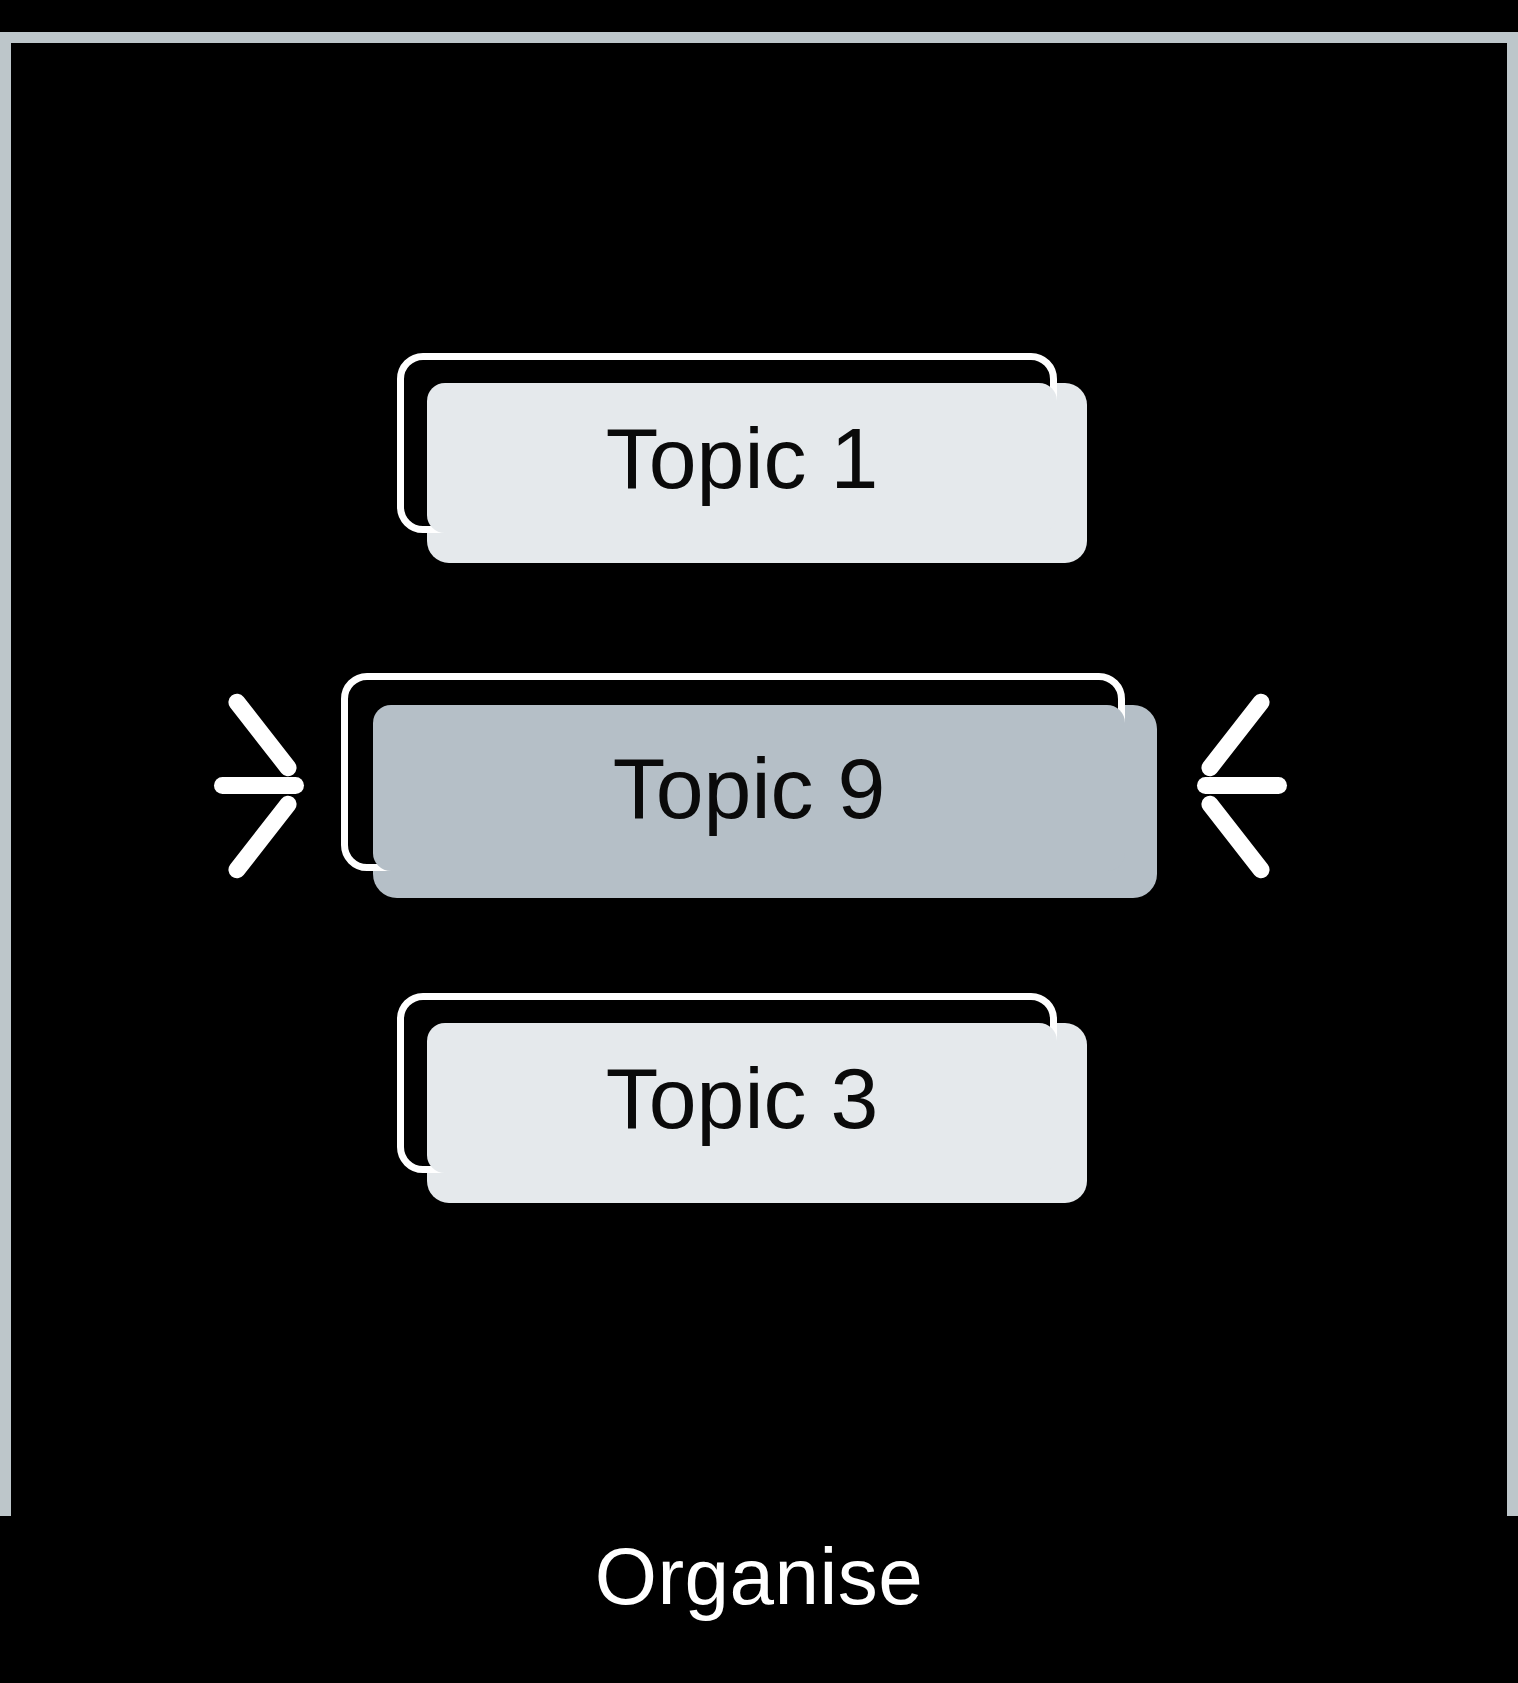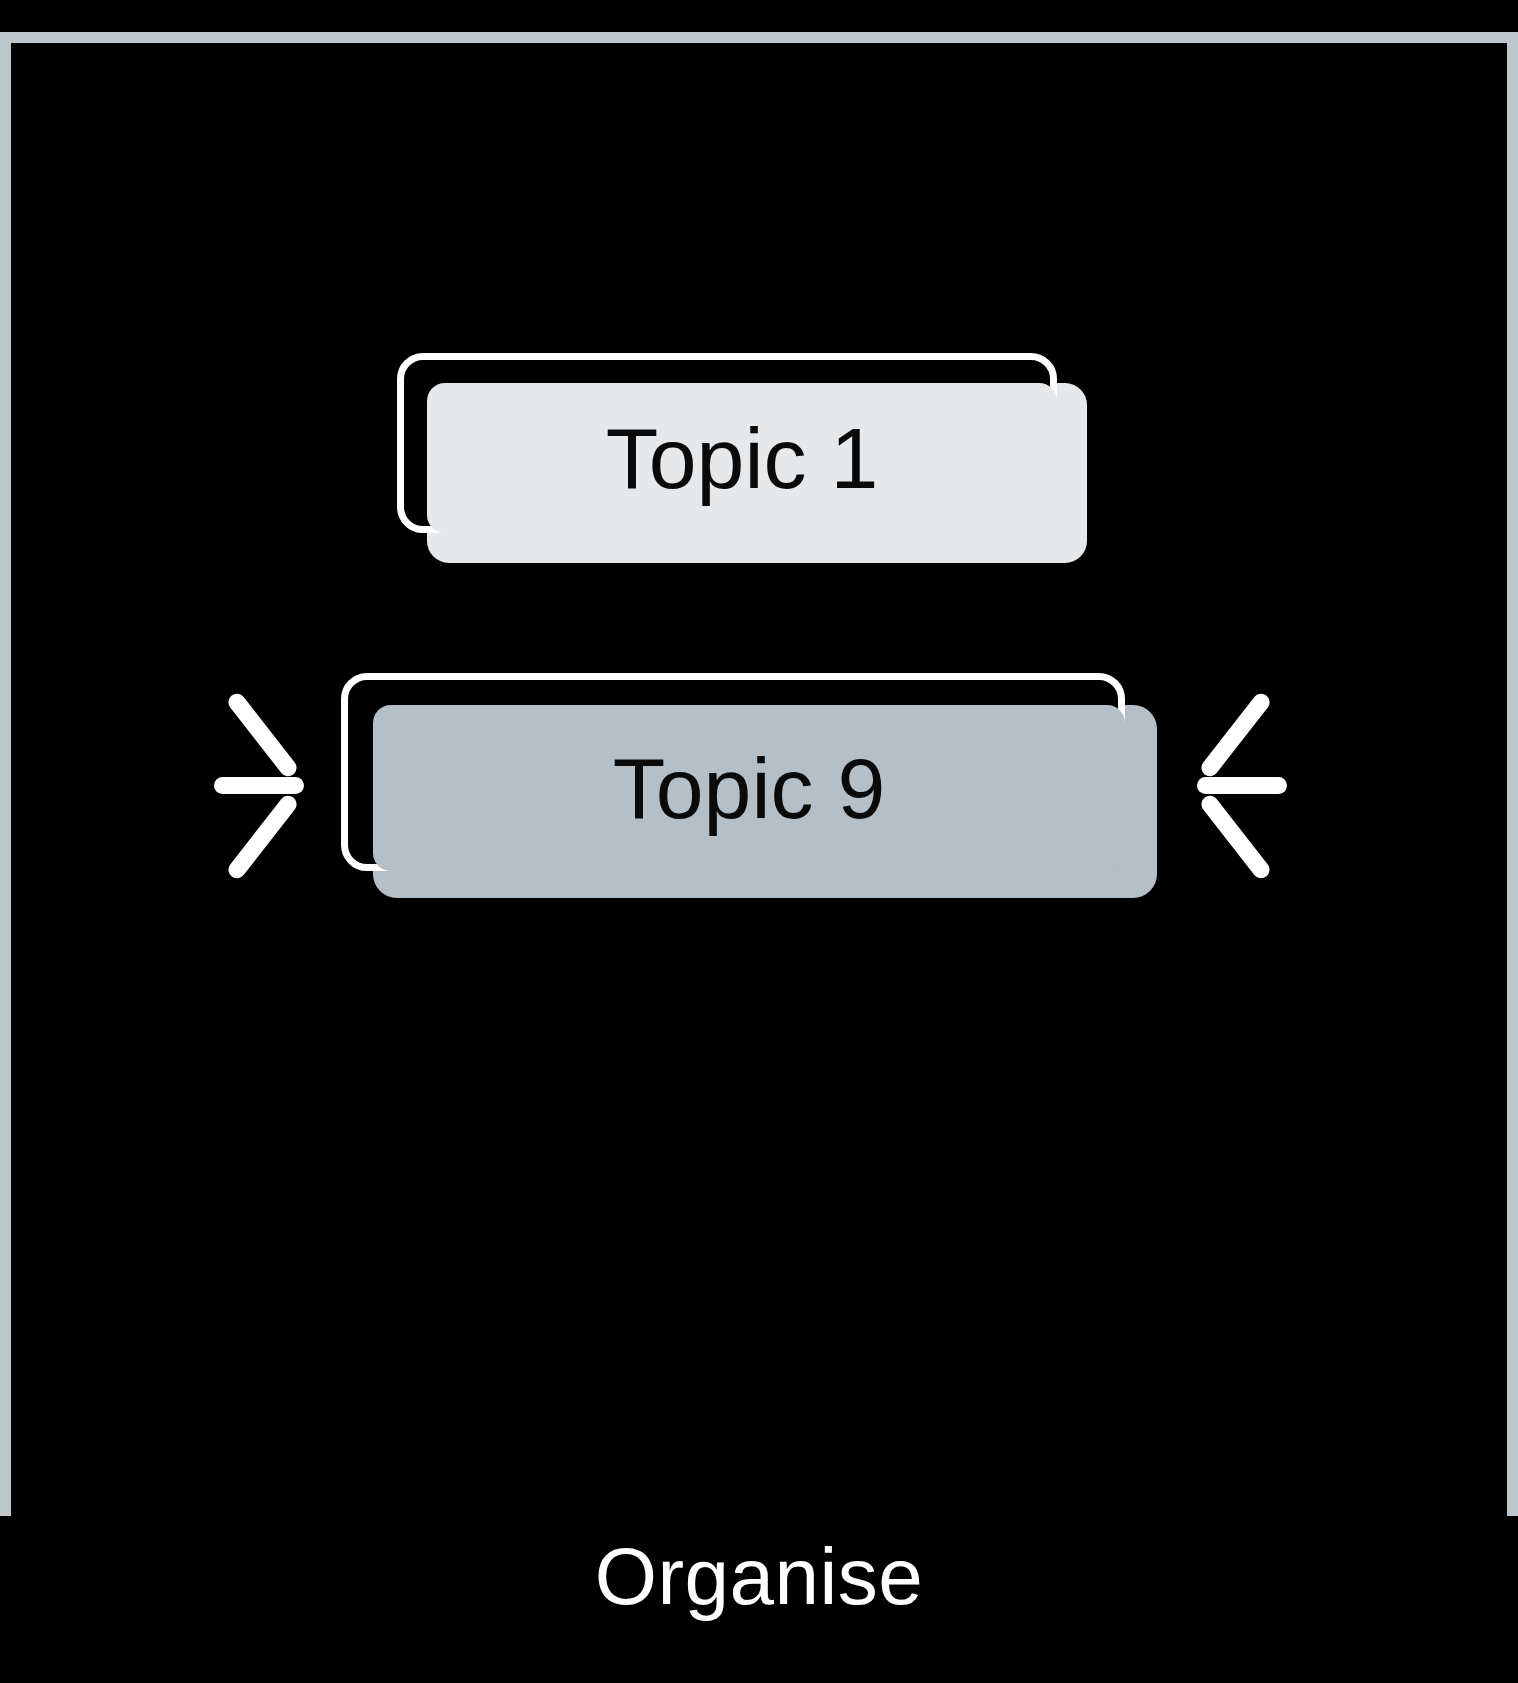--- a/index.html
+++ b/index.html
@@ -134,19 +134,26 @@
       <div class="plate" style="left:32px; top:32px; width:752px; height:166px; background:#b5bfc7; border-radius:18px;"></div>
       <div class="card-label" style="left:32px; top:32px; width:752px; height:166px;">Topic 9</div>
     </div>
 
     <div class="burst" id="burst-right" style="left:1176px; top:638px;">
       <span class="ray-diag-up" style="background: rgb(255, 255, 255);"></span>
       <span class="ray-mid" style="background: rgb(255, 255, 255);"></span>
       <span class="ray-diag-down" style="background: rgb(255, 255, 255);"></span>
     </div>
 
+    <div class="card-group" style="left:386px; top:950px; width:700px; height:215px;">
+      <div class="plate" style="left:30px; top:30px; width:660px; height:180px; background:#e5e9ec;"></div>
+      <div class="outline-fill" style="left:7px; top:7px; width:646px; height:166px; background:#000;"></div>
+      <div class="outline" style="left: 0px; top: 0px; width: 660px; height: 180px; border-color: rgb(255, 255, 255);"></div>
+      <div class="plate" style="left:30px; top:30px; width:630px; height:150px; background:#e5e9ec; border-radius:18px;"></div>
+      <div class="card-label" style="left:30px; top:30px; width:630px; height:150px;">Topic 3</div>
+    </div>
 
   </div>
 </div>
 
 <div id="caption-bar">
   <div id="caption-text" style="color: rgb(255, 255, 255);">Organise</div>
 </div>
 
 </body></html>

